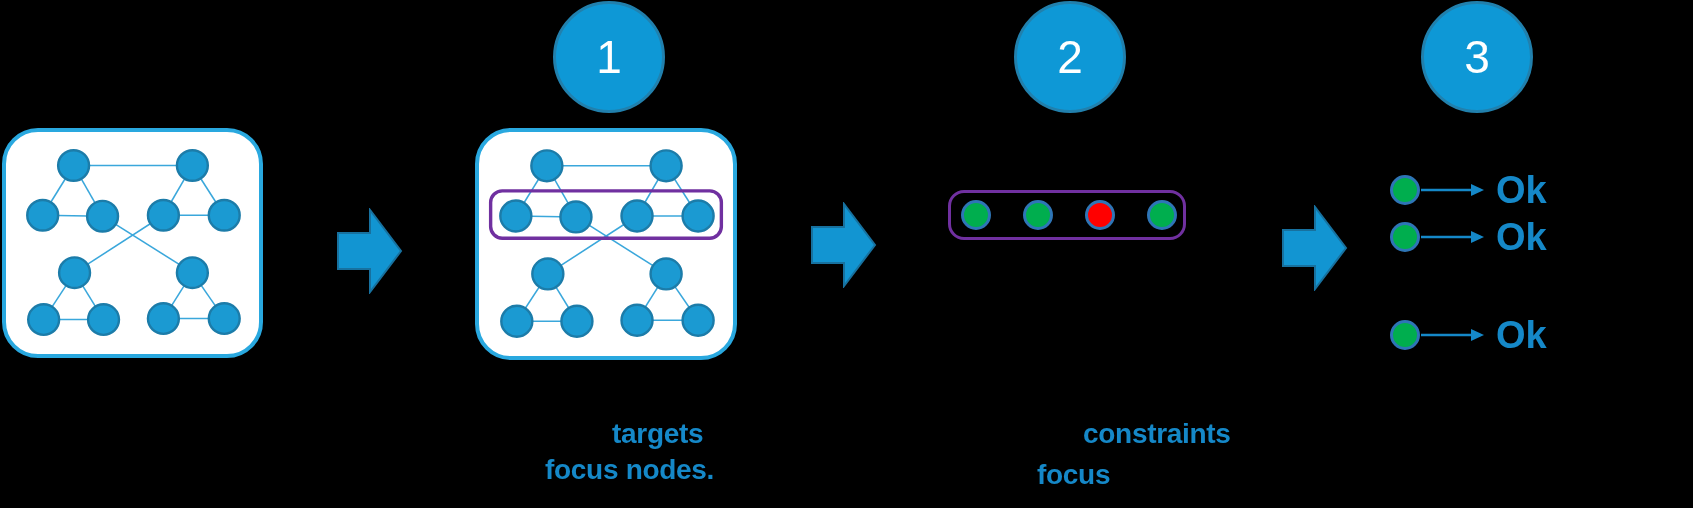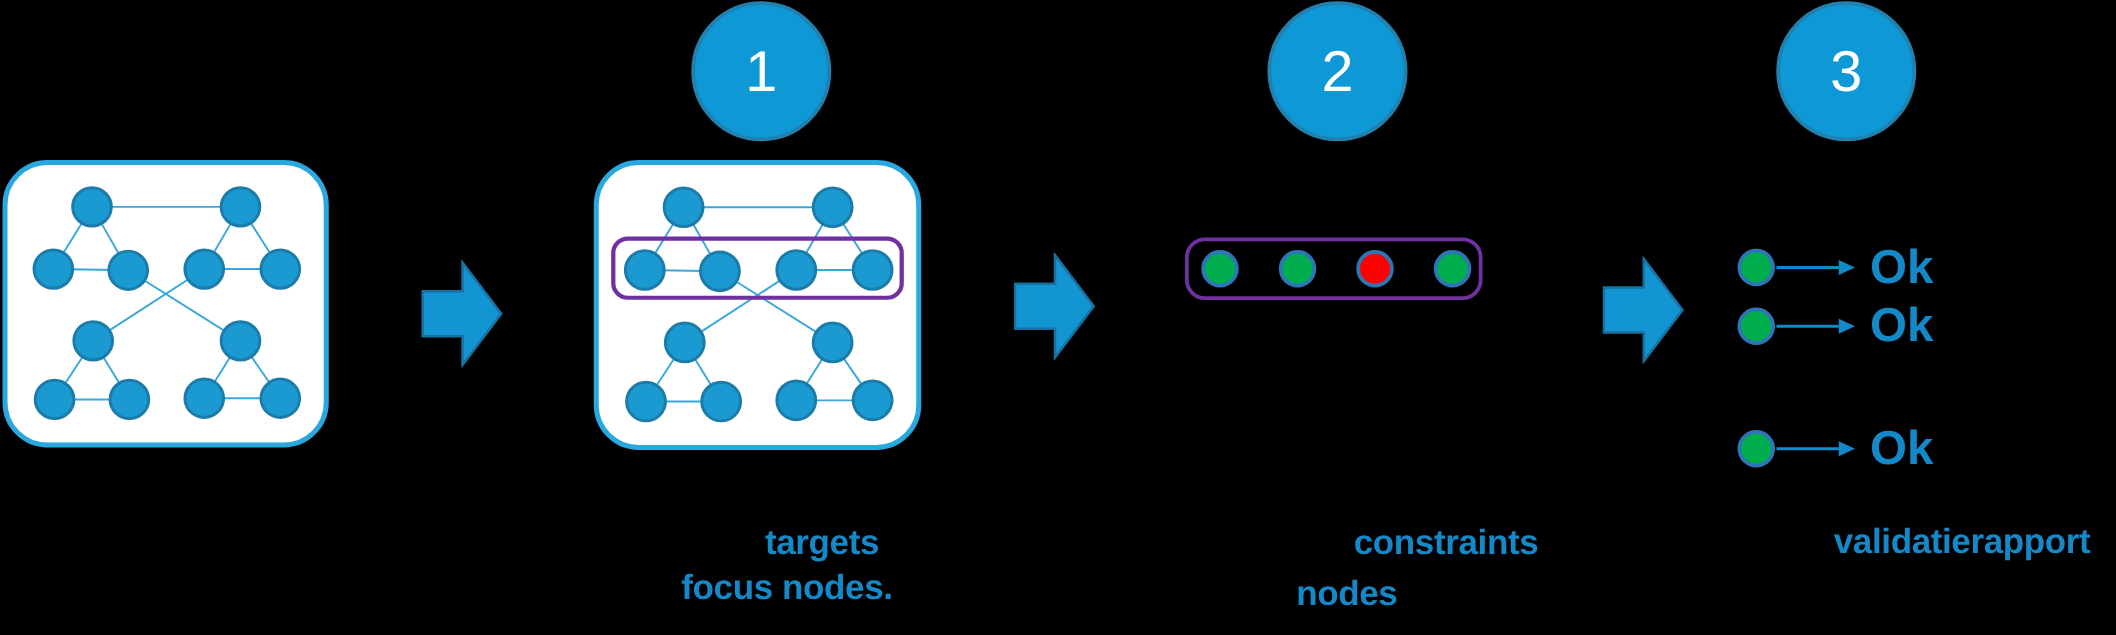--- a/index.html
+++ b/index.html
@@ -31,21 +31,21 @@
     position:absolute;left:948px;top:190px;width:238px;height:50px;
     border:3px solid var(--purple,#7030A0);border-radius:16px;box-sizing:border-box;
     display:flex;align-items:center;justify-content:space-between;
     padding:0 6px 0 10px;
   }
   .dot{
     width:30px;height:30px;border-radius:50%;
     border:3px solid var(--dot-stroke,#2E75B6);
     box-sizing:border-box;flex:0 0 auto;
   }
-  .vlist{position:absolute;left:1390px;top:199px;width:303px;height:190px;}
+  .vlist{position:absolute;left:1390px;top:175px;width:303px;height:190px;}
   .vrow{position:absolute;left:0;display:flex;align-items:center;height:30px;}
   .row-arrow{margin-left:1px;flex:0 0 auto;}
   .vlabel{
     font-size:38px;font-weight:bold;line-height:30px;margin-left:11px;
     color:var(--label-blue,#1588C8);white-space:nowrap;
   }
   .step-label{
     position:absolute;font-size:28px;font-weight:bold;line-height:1;
     color:var(--label-blue,#1588C8);white-space:nowrap;letter-spacing:-0.3px;
   }
@@ -172,15 +172,14 @@
           <line x1="0" y1="8" x2="50" y2="8" stroke="#1588C8" stroke-width="2.5"></line>
           <polygon points="50,2 63,8 50,14" fill="#1588C8"></polygon>
         </svg>
         <span class="vlabel">Ok</span>
       </div>
     </div>
 
   <div class="step-label" style="left:612px;top:420px">targets</div>
   <div class="step-label" style="left:1083px;top:420px">constraints</div>
   <div class="step-label" style="left:545px;top:456px">focus nodes.</div>
-  <div class="step-label" style="left:1037px;top:461px">nodes</div>
-  <div class="step-label" style="left:1467px;top:419px">validatierapport</div>
+  <div class="step-label" style="left:1037px;top:461px">focus</div>
 </div>
 
 </body></html>

